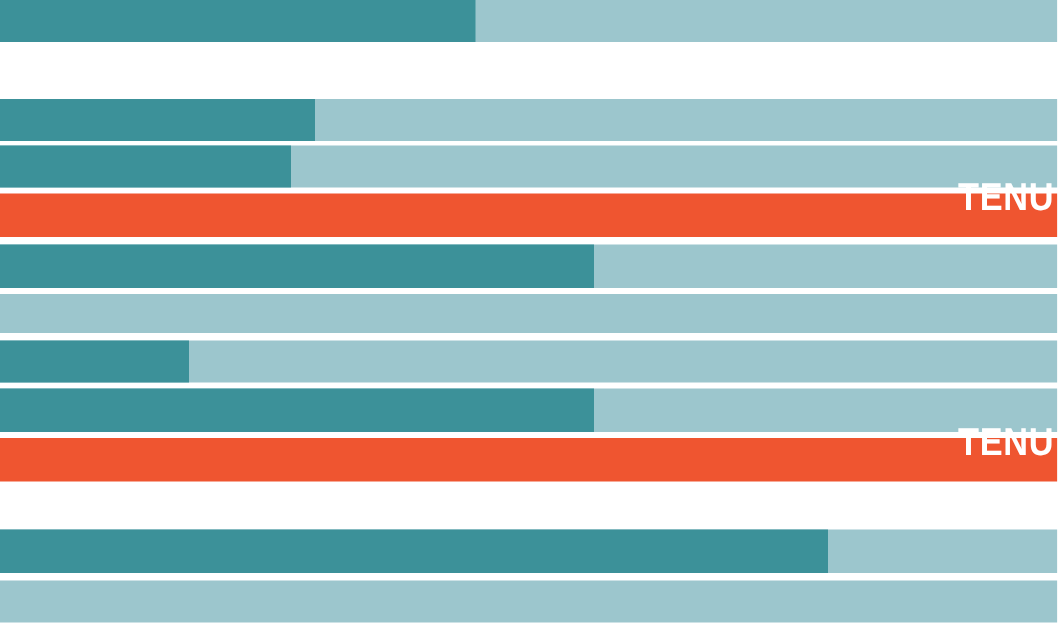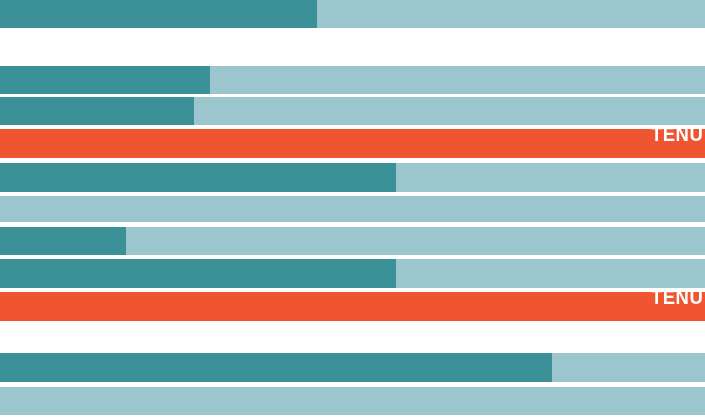--- a/index.html
+++ b/index.html
@@ -43,21 +43,21 @@
     width: 100%;
   }
   .bar-label {
     position: absolute;
     right: 0px;
     top: 50%;
     transform: translateY(-50%);
     color: #ffffff;
     font-family: "Liberation Sans", sans-serif;
     font-weight: bold;
-    font-size: 21px;
+    font-size: 26px;
     letter-spacing: 0.5px;
     line-height: 1;
     padding-right: 2px;
     white-space: nowrap;
     font-stretch: condensed;
     transform-origin: right center;
   }
   .bar-label > span {
     display: inline-block;
     transform: scaleX(0.88) translateY(-50%);

